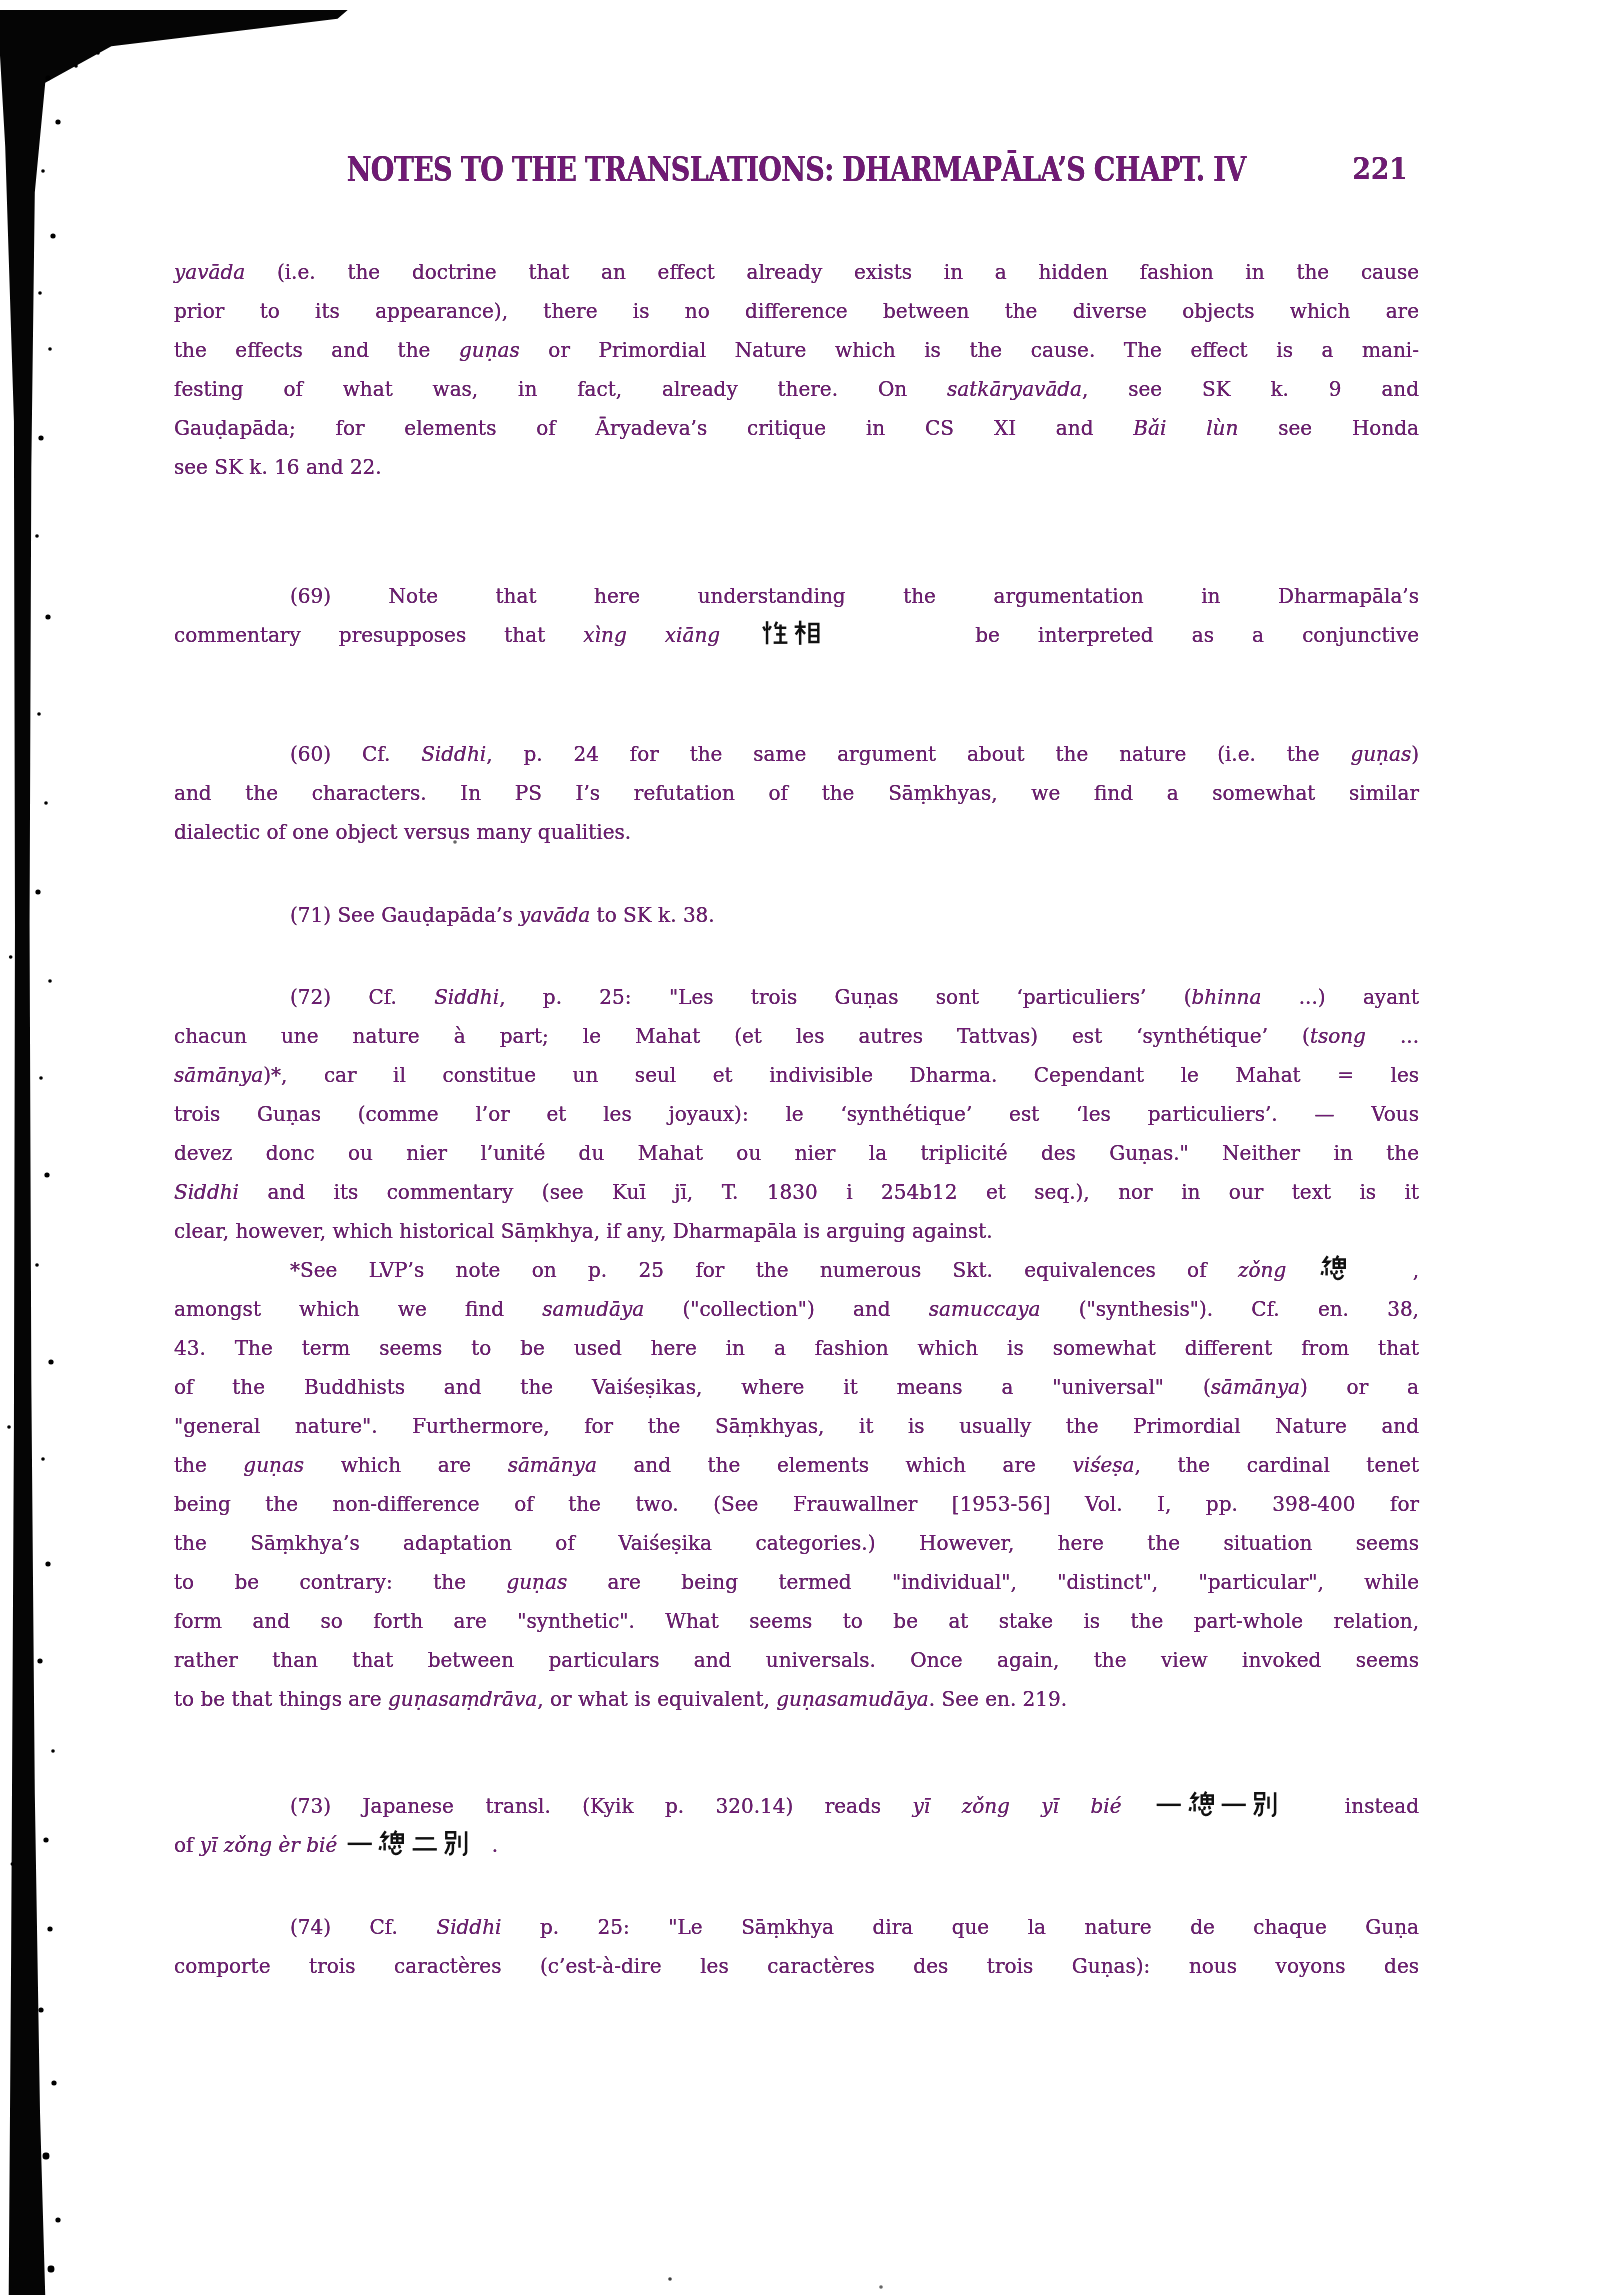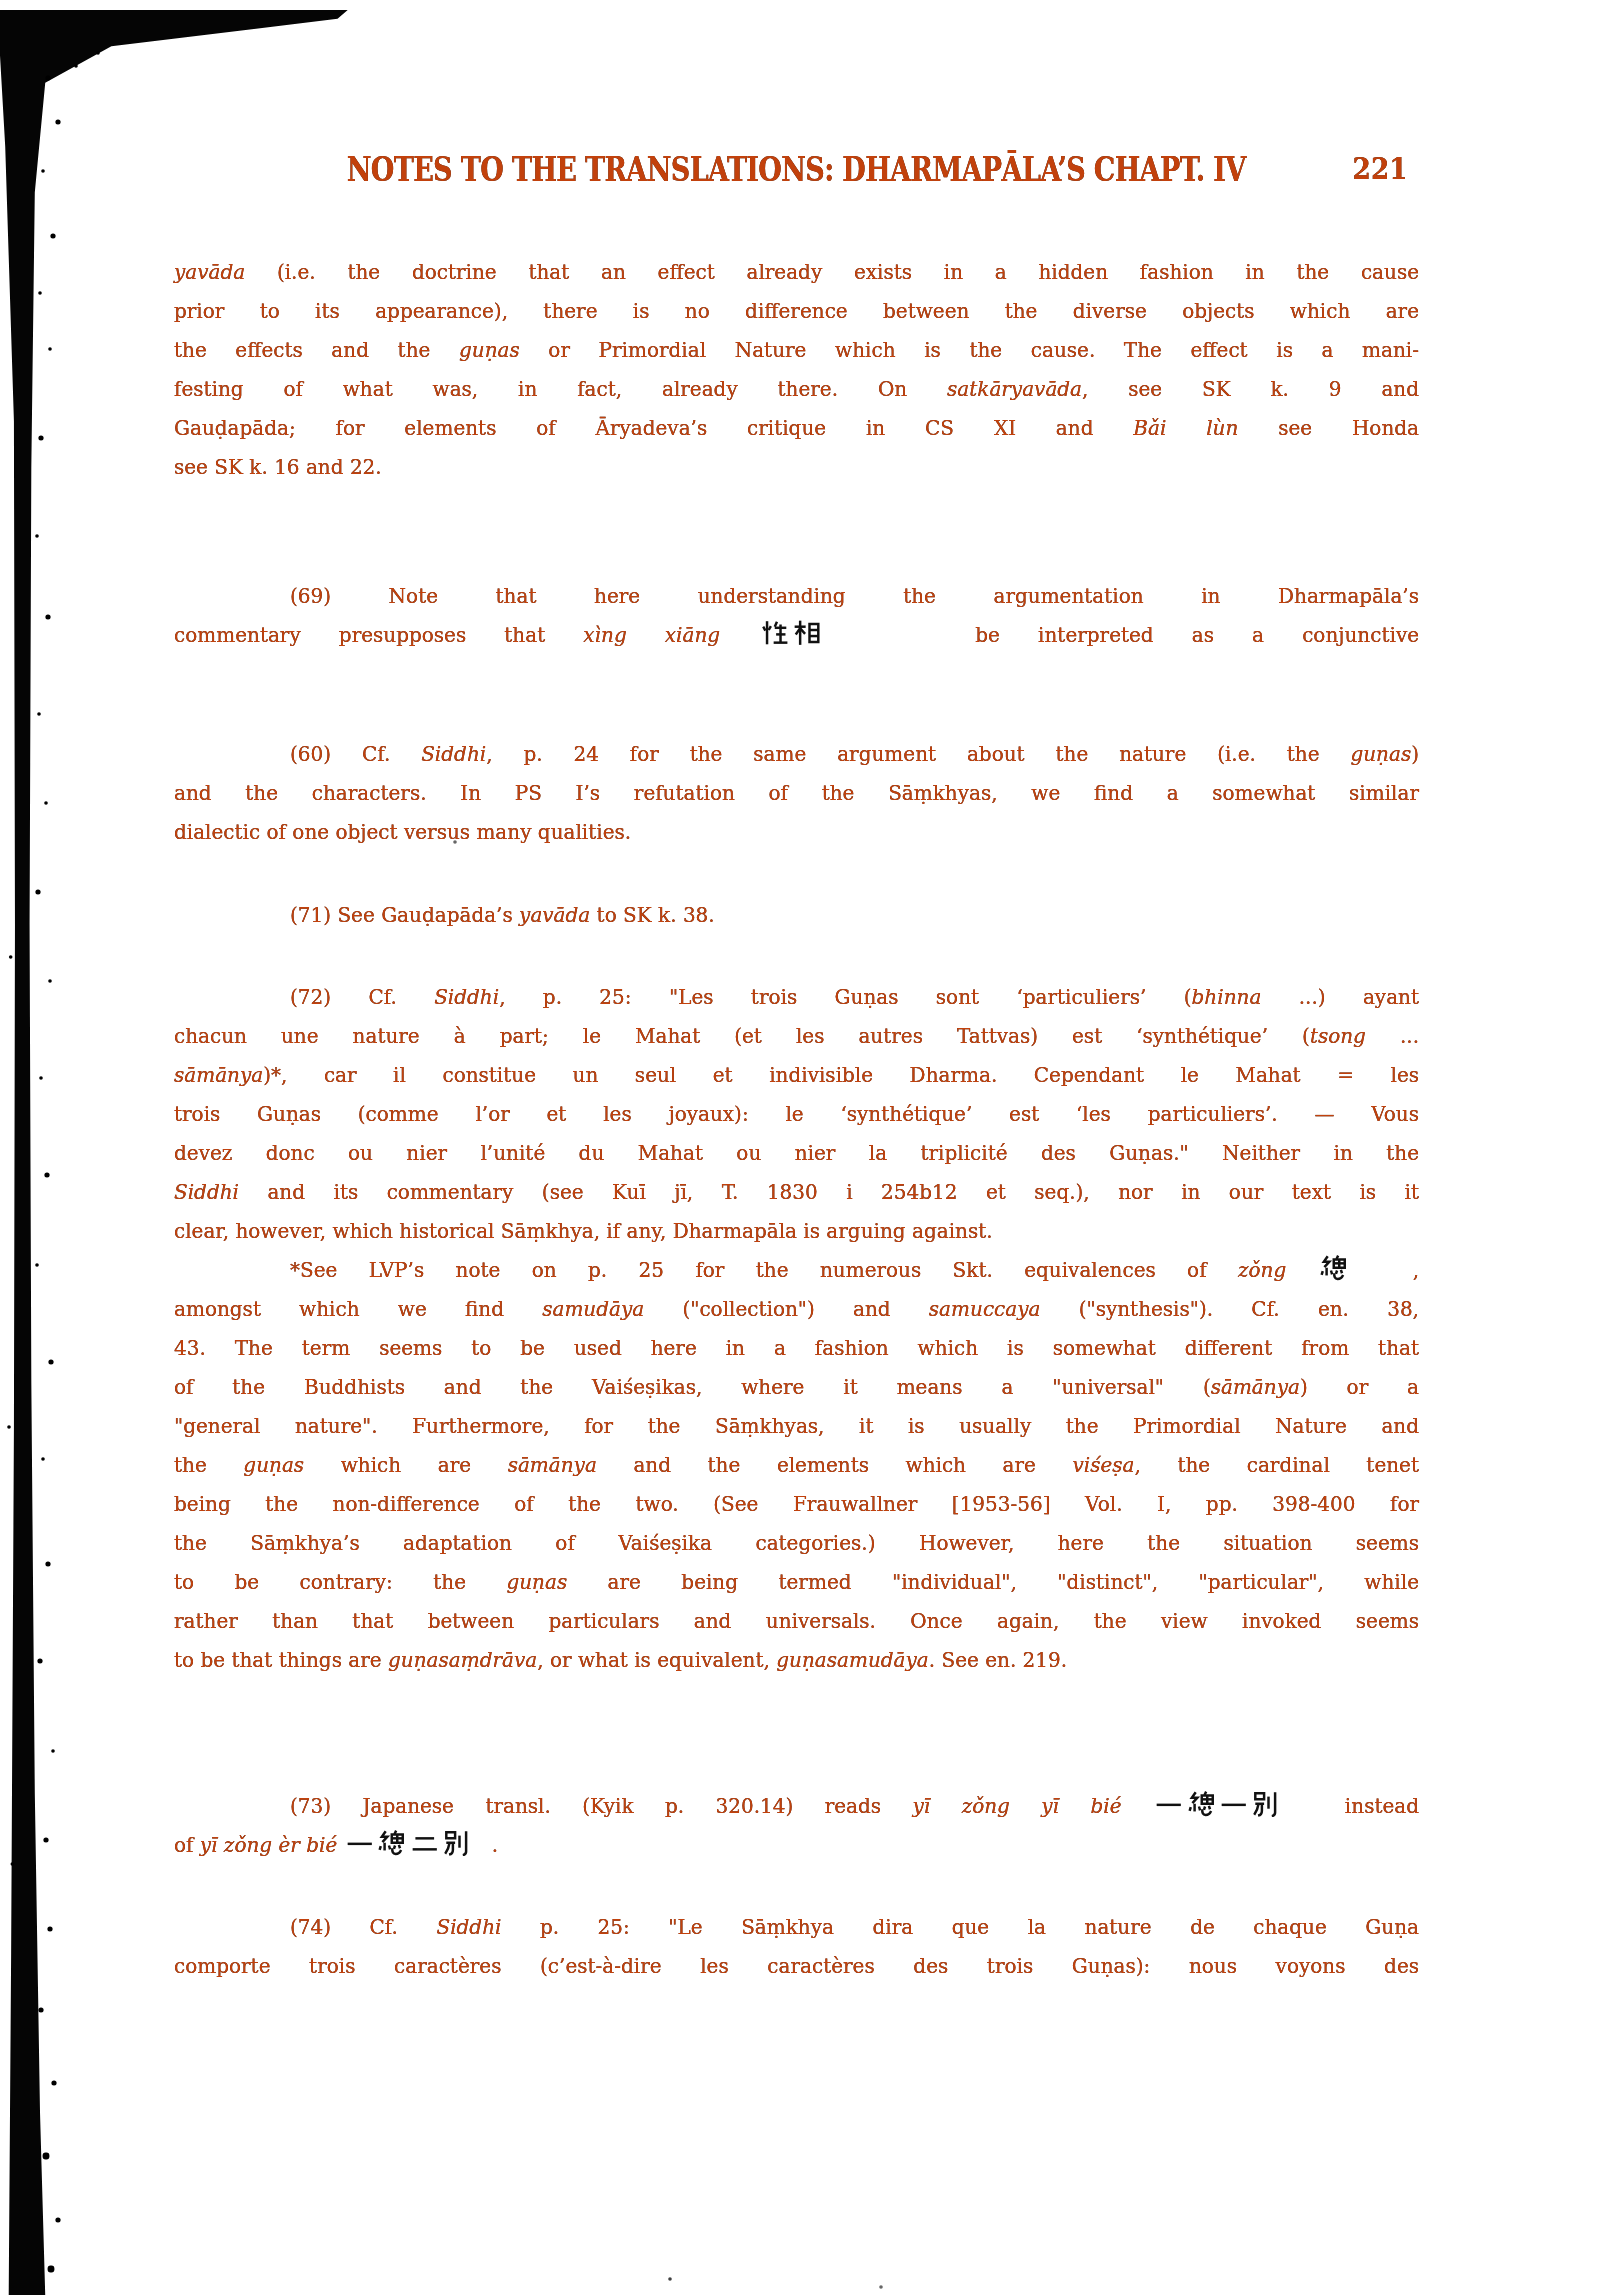--- a/index.html
+++ b/index.html
@@ -2,21 +2,21 @@
 <html style="font-size:13px"><head>
 <meta charset="utf-8">
 <style>
   html,body{margin:0;padding:0;background:#e8e8e8;}
   .page{
     position:relative;
     width:1602px;height:2295px;
     background:#ffffff;
     overflow:hidden;
     font-family:"DejaVu Serif","Liberation Serif",serif;
-    color:#c2410c;
+    color:#701a75;
   }
   
   .scan-artifact{
     position:absolute;left:0;top:9.7px;width:348px;height:2286px;
     background:#050505;
     clip-path:polygon(0 0,100% 0,97% 0.4%,32% 1.6%,13% 3.2%,10% 8%,9% 20%,8.5% 40%,9% 60%,10% 78%,11.5% 92%,13% 100%,2.5% 100%,3.2% 85%,4% 62%,4.3% 40%,4% 18%,1.5% 6%,0 2%);
   }
   .speckles{
     position:absolute;left:0;top:0;width:2.4px;height:2.4px;border-radius:50%;
     background:transparent;
@@ -155,20 +155,21 @@
               <path d="M76 58 L80 70"></path>
             </svg></span><span>&nbsp;&nbsp;,</span></div>
         <div class="line"><span>amongst which we find </span><i>samudāya</i><span> ("collection") and </span><i>samuccaya</i><span> ("synthesis"). Cf. en. 38,</span></div>
         <div class="line"><span>43. The term seems to be used here in a fashion which is somewhat different from that</span></div>
         <div class="line"><span>of the Buddhists and the Vaiśeṣikas, where it means a "universal" (</span><i>sāmānya</i><span>) or a</span></div>
         <div class="line"><span>"general nature". Furthermore, for the Sāṃkhyas, it is usually the Primordial Nature and</span></div>
         <div class="line"><span>the </span><i>guṇas</i><span> which are </span><i>sāmānya</i><span> and the elements which are </span><i>viśeṣa</i><span>, the cardinal tenet</span></div>
         <div class="line"><span>being the non-difference of the two. (See Frauwallner [1953-56] Vol. I, pp. 398-400 for</span></div>
         <div class="line"><span>the Sāṃkhya’s adaptation of Vaiśeṣika categories.) However, here the situation seems</span></div>
         <div class="line"><span>to be contrary: the </span><i>guṇas</i><span> are being termed "individual", "distinct", "particular", while</span></div>
+        <div class="line"><span>form and so forth are "synthetic". What seems to be at stake is the part-whole relation,</span></div>
         <div class="line"><span>rather than that between particulars and universals. Once again, the view invoked seems</span></div>
         <div class="line last"><span>to be that things are </span><i>guṇasaṃdrāva</i><span>, or what is equivalent, </span><i>guṇasamudāya</i><span>. See en. 219.</span></div>
       </section>
     <section class="note" id="note-5">
         <div class="line indent"><span>(73) Japanese transl. (Kyik p. 320.14) reads </span><i>yī zǒng yī bié</i><span> </span><span class="cjk"><svg viewBox="0 0 100 100">
               <path d="M6 54 H94"></path>
             </svg><svg viewBox="0 0 100 100">
               <path d="M28 8 L14 28 H34 L16 48"></path>
               <path d="M24 50 V78"></path>
               <path d="M10 62 L6 76"></path>

